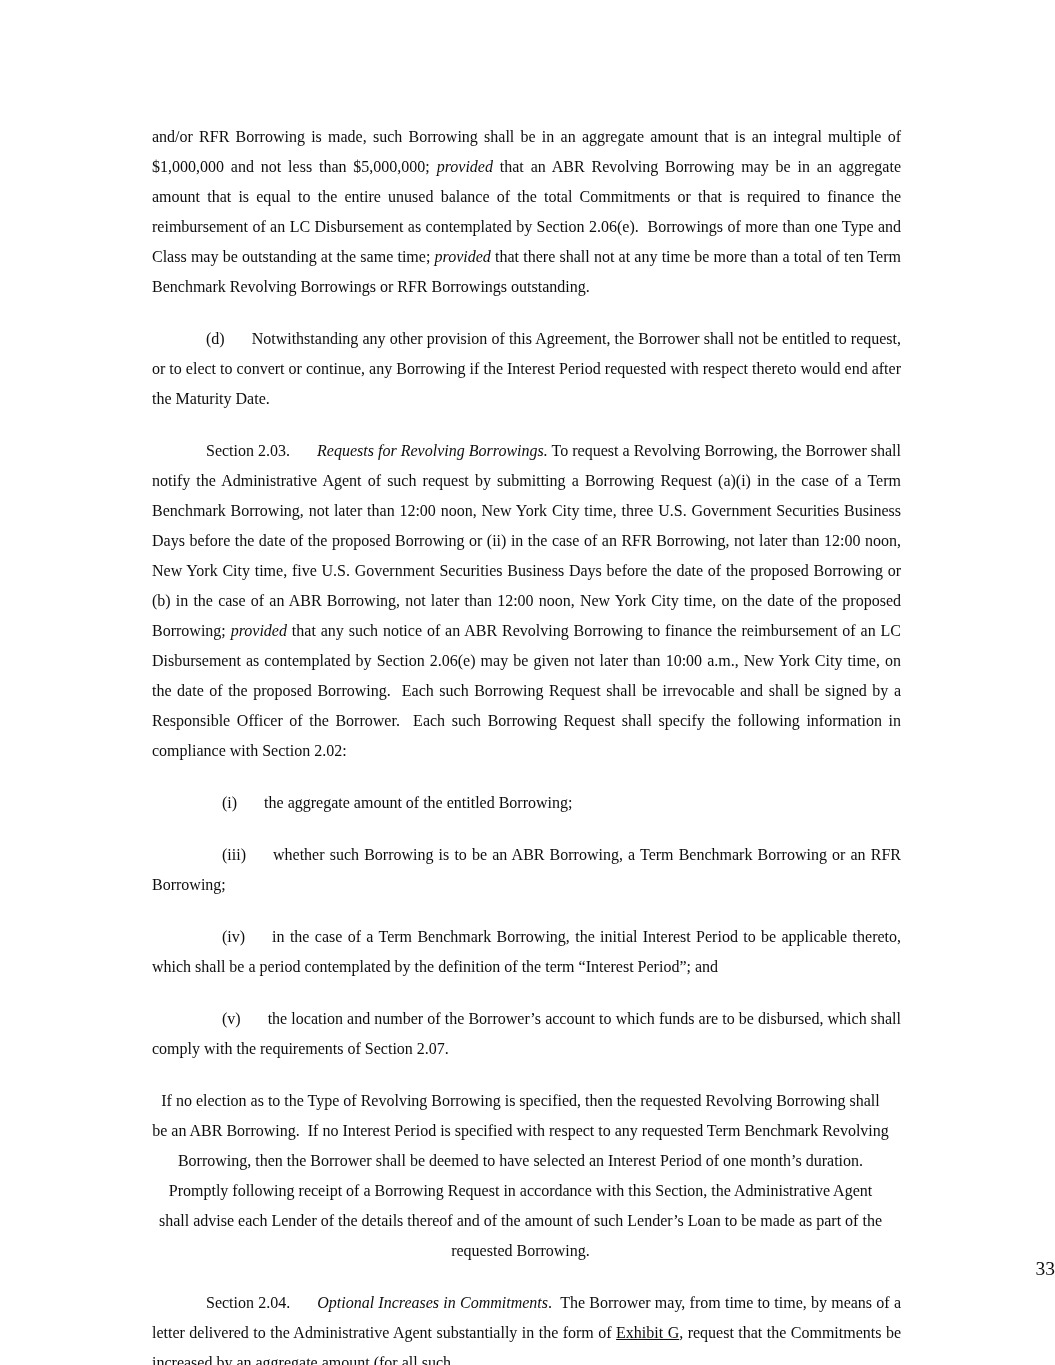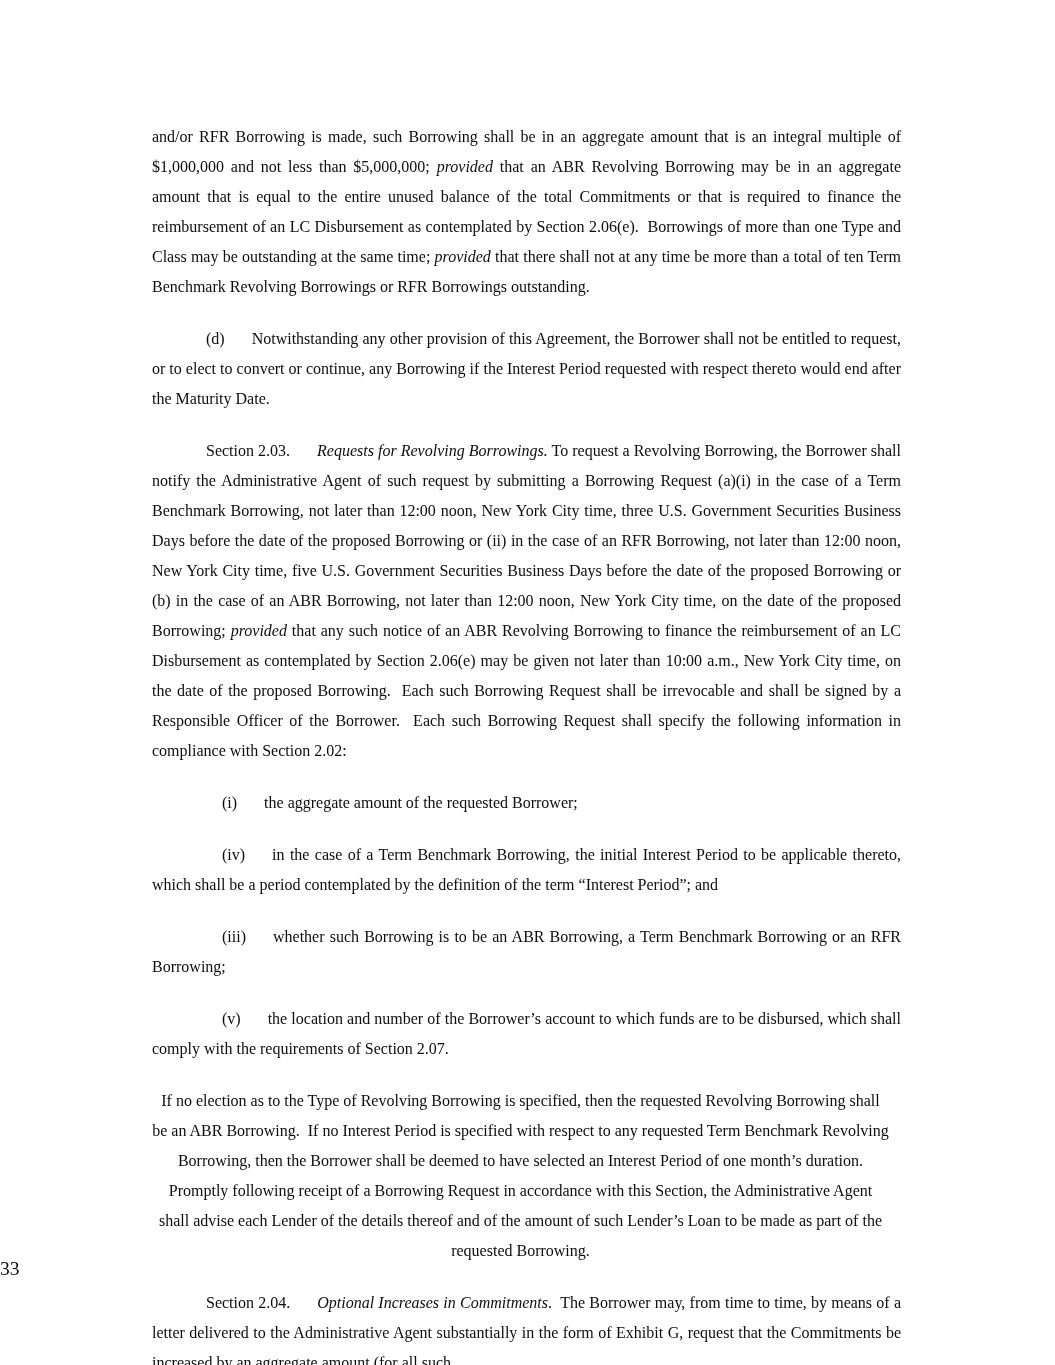--- a/index.html
+++ b/index.html
@@ -46,44 +46,44 @@
     margin-left: 63px;
     text-align: justify;
     text-indent: 70px;
   }
   .p-left {             
     text-align: center;
     width: 737px;
   }
   .run { font-style: normal; }
   .it  { font-style: italic; }
-  .un  { }
+  .un  { text-decoration: underline; }
   .tab {
     display: inline-block;
     width: 27px;
   }
   .page-number {
     position: absolute;
     left: 0;
     right: 0;
     top: 1258px;
-    text-align: left;
+    text-align: right;
     font-size: 19.5px;
     line-height: 22px;
   }
 </style>
 </head>
 <body>
 
 <div class="page">
   <div class="content" id="doc-content">
       <p class="p-flush"><span class="run">and/or RFR Borrowing is made, such Borrowing shall be in an aggregate amount that is an integral multiple of $1,000,000 and not less than $5,000,000; </span><span class="run it">provided</span><span class="run"> that an ABR Revolving Borrowing may be in an aggregate amount that is equal to the entire unused balance of the total Commitments or that is required to finance the reimbursement of an LC Disbursement as contemplated by Section 2.06(e).  Borrowings of more than one Type and Class may be outstanding at the same time; </span><span class="run it">provided</span><span class="run"> that there shall not at any time be more than a total of ten Term Benchmark Revolving Borrowings or RFR Borrowings outstanding.</span></p>
       <p class="p-ind"><span class="run">(d)</span><span class="tab"></span><span class="run">Notwithstanding any other provision of this Agreement, the Borrower shall not be entitled to request, or to elect to convert or continue, any Borrowing if the Interest Period requested with respect thereto would end after the Maturity Date.</span></p>
       <p class="p-ind"><span class="run">Section 2.03.</span><span class="tab"></span><span class="run it">Requests for Revolving Borrowings.</span><span class="run"> To request a Revolving Borrowing, the Borrower shall notify the Administrative Agent of such request by submitting a Borrowing Request (a)(i) in the case of a Term Benchmark Borrowing, not later than 12:00 noon, New York City time, three U.S. Government Securities Business Days before the date of the proposed Borrowing or (ii) in the case of an RFR Borrowing, not later than 12:00 noon, New York City time, five U.S. Government Securities Business Days before the date of the proposed Borrowing or (b) in the case of an ABR Borrowing, not later than 12:00 noon, New York City time, on the date of the proposed Borrowing; </span><span class="run it">provided</span><span class="run"> that any such notice of an ABR Revolving Borrowing to finance the reimbursement of an LC Disbursement as contemplated by Section 2.06(e) may be given not later than 10:00 a.m., New York City time, on the date of the proposed Borrowing.  Each such Borrowing Request shall be irrevocable and shall be signed by a Responsible Officer of the Borrower.  Each such Borrowing Request shall specify the following information in compliance with Section 2.02:</span></p>
-      <p class="p-list"><span class="run">(i)</span><span class="tab"></span><span class="run">the aggregate amount of the requested Borrower;</span></p>
+      <p class="p-list"><span class="run">(i)</span><span class="tab"></span><span class="run">the aggregate amount of the entitled Borrowing;</span></p>
+      <p class="p-list"><span class="run">(iii)</span><span class="tab"></span><span class="run">whether such Borrowing is to be an ABR Borrowing, a Term Benchmark Borrowing or an RFR Borrowing;</span></p>
       <p class="p-list"><span class="run">(iv)</span><span class="tab"></span><span class="run">in the case of a Term Benchmark Borrowing, the initial Interest Period to be applicable thereto, which shall be a period contemplated by the definition of the term “Interest Period”; and</span></p>
-      <p class="p-list"><span class="run">(iii)</span><span class="tab"></span><span class="run">whether such Borrowing is to be an ABR Borrowing, a Term Benchmark Borrowing or an RFR Borrowing;</span></p>
       <p class="p-list"><span class="run">(v)</span><span class="tab"></span><span class="run">the location and number of the Borrower’s account to which funds are to be disbursed, which shall comply with the requirements of Section 2.07.</span></p>
       <p class="p-left"><span class="run">If no election as to the Type of Revolving Borrowing is specified, then the requested Revolving Borrowing shall be an ABR Borrowing.  If no Interest Period is specified with respect to any requested Term Benchmark Revolving Borrowing, then the Borrower shall be deemed to have selected an Interest Period of one month’s duration.  Promptly following receipt of a Borrowing Request in accordance with this Section, the Administrative Agent shall advise each Lender of the details thereof and of the amount of such Lender’s Loan to be made as part of the requested Borrowing.</span></p>
       <p class="p-ind"><span class="run">Section 2.04.</span><span class="tab"></span><span class="run it">Optional Increases in Commitments</span><span class="run">.  The Borrower may, from time to time, by means of a letter delivered to the Administrative Agent substantially in the form of </span><span class="run un">Exhibit G</span><span class="run">, request that the Commitments be increased by an aggregate amount (for all such</span></p>
     </div>
   <div class="page-number">33</div>
 </div>
 
 </body></html>

